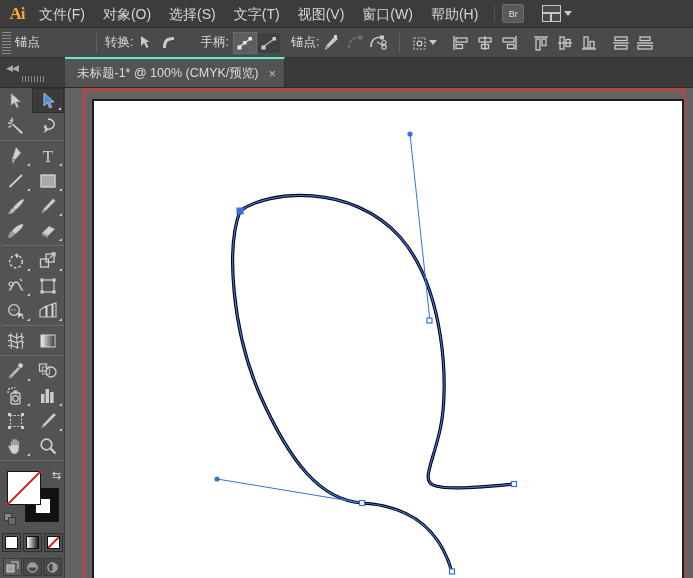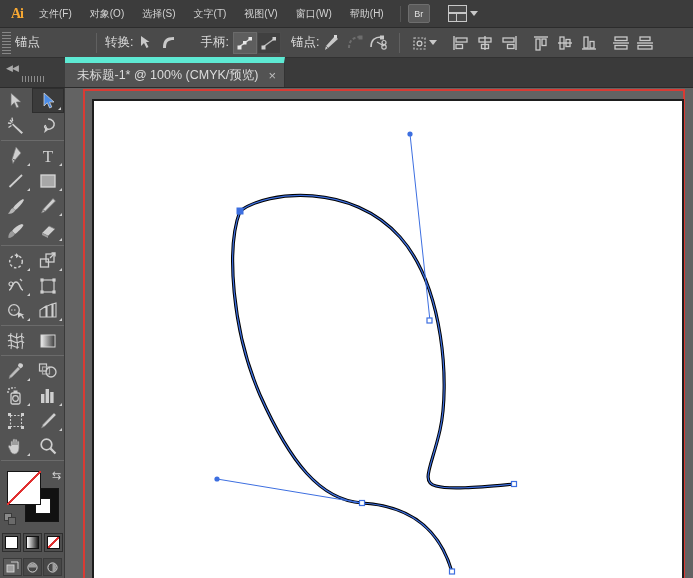--- a/index.html
+++ b/index.html
@@ -12,27 +12,27 @@
   #app { position:relative; width:693px; height:578px; }
 
   
   .menubar {
     position:absolute; left:0; top:0; width:693px; height:28px;
     background:#3c3c3c; display:flex; align-items:center;
     border-bottom:1px solid #2c2c2c;
   }
   .ai-logo {
     width:30px; height:28px; display:flex; align-items:center; justify-content:center;
-    color:#f7a833; font-weight:bold; font-size:14px;
+    color:#f7a833; font-weight:bold; font-size:17px;
     font-family:"Liberation Serif","DejaVu Serif",serif; letter-spacing:-1px;
     padding-left:4px;
   }
   .menu-item {
     padding:0 9px; height:28px; line-height:28px; color:#d4d4d4;
-    font-size:10px; white-space:nowrap; cursor:default;
+    font-size:14px; white-space:nowrap; cursor:default;
   }
   .mb-sep { width:1px; height:16px; background:#555; margin:0 7px; }
   .br-btn {
     width:22px; height:19px; background:#5a5a5a; border:1px solid #6e6e6e;
     border-radius:2px; display:flex; align-items:center; justify-content:center;
     font-size:9px; color:#e0e0e0;
   }
   .arrange-btn {
     margin-left:18px; display:flex; align-items:center; gap:3px;
   }
@@ -72,21 +72,21 @@
 
   
   .tabbar {
     position:absolute; left:65px; top:58px; width:628px; height:30px;
     background:#3a3a3a; border-bottom:1px solid #2b2b2b;
     display:flex; align-items:flex-end;
   }
   .doctab {
     height:30px; background:#535353; display:flex; align-items:center;
     padding:0 8px 0 12px; gap:10px; border-right:1px solid #333;
-    border-top:6px solid #5eead4;
+    border-top:2px solid #5eead4;
   }
   .doctab-title { font-size:12.5px; color:#dcdcdc; white-space:nowrap; }
   .tab-close { font-size:13px; color:#bdbdbd; line-height:1; }
 
   
   .railtop {
     position:absolute; left:0; top:58px; width:65px; height:30px;
     background:#3c3c3c; border-bottom:1px solid #2b2b2b;
   }
   .collapse-arrows {

